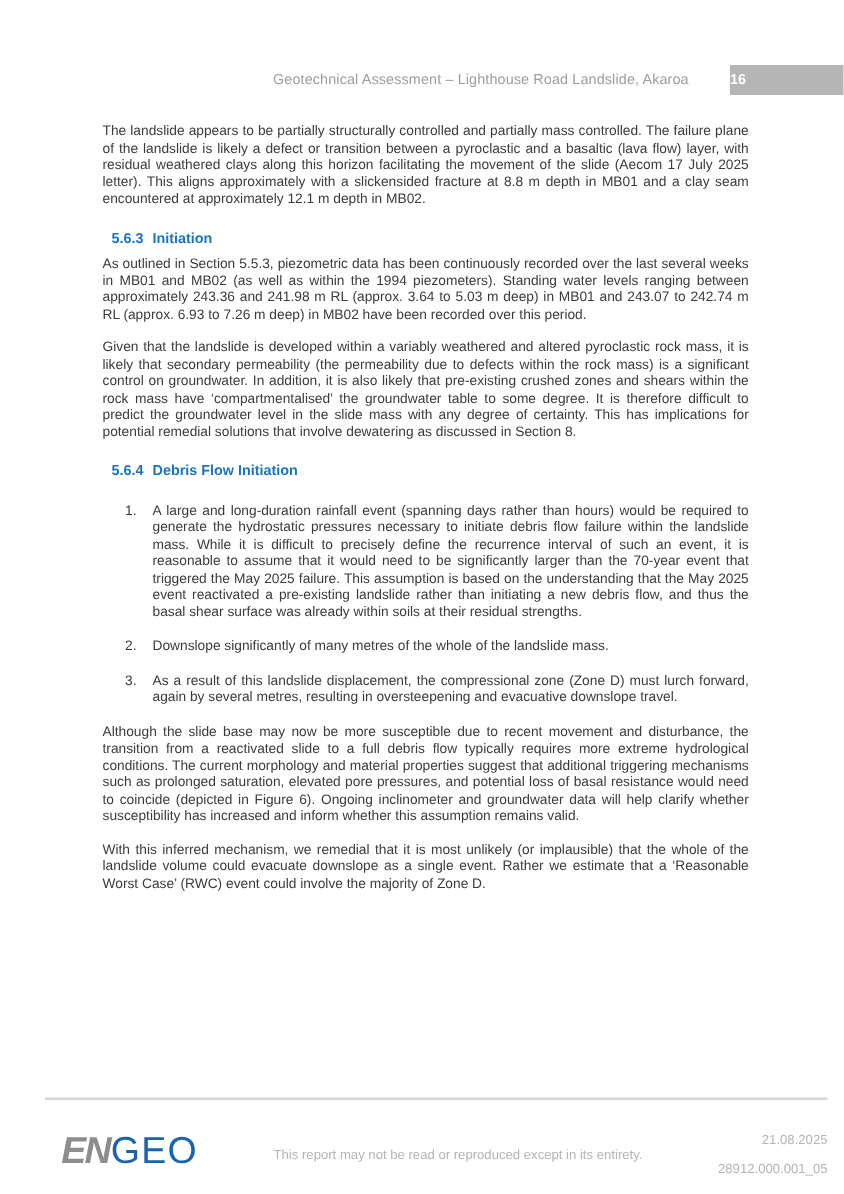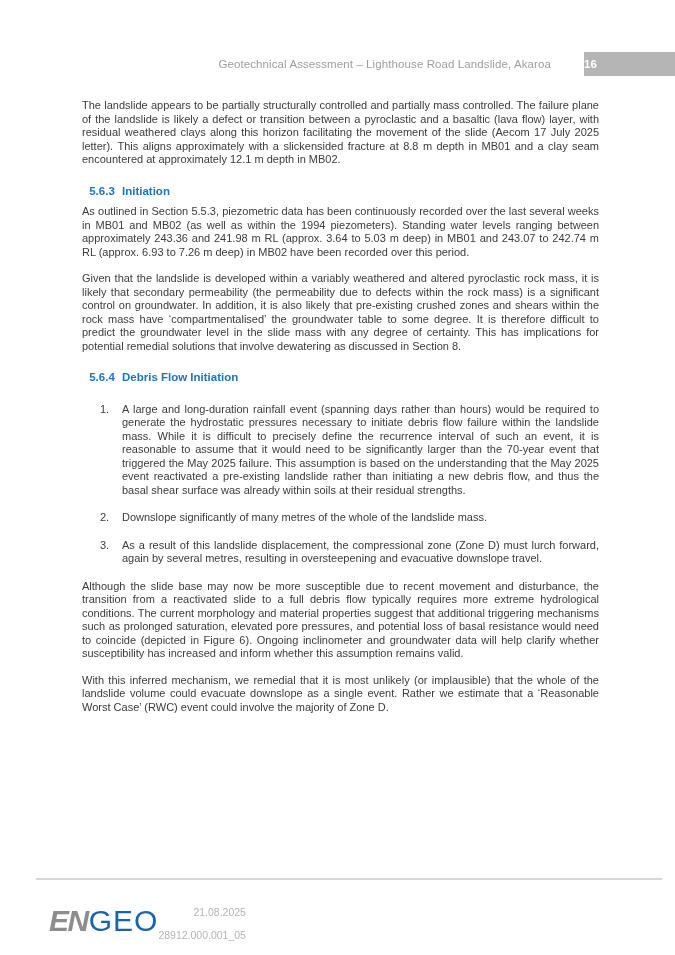--- a/index.html
+++ b/index.html
@@ -174,19 +174,20 @@
     <p>Although the slide base may now be more susceptible due to recent movement and disturbance, the transition from a reactivated slide to a full debris flow typically requires more extreme hydrological conditions. The current morphology and material properties suggest that additional triggering mechanisms such as prolonged saturation, elevated pore pressures, and potential loss of basal resistance would need to coincide (depicted in Figure 6). Ongoing inclinometer and groundwater data will help clarify whether susceptibility has increased and inform whether this assumption remains valid.</p>
 
     <p>With this inferred mechanism, we remedial that it is most unlikely (or implausible) that the whole of the landslide volume could evacuate downslope as a single event.  Rather we estimate that a ‘Reasonable Worst Case’ (RWC) event could involve the majority of Zone D.</p>
 
   </main>
 
   <div class="footer-rule"></div>
 
   <footer class="footer-row">
     <div class="engeo-logo"><span class="logo-en">EN</span><span class="logo-geo">GEO</span></div>
+    <div class="footer-disclaimer">This report may not be read or reproduced except in its entirety.</div>
     <div class="footer-right">
       <div>21.08.2025</div>
       <div>28912.000.001_05</div>
     </div>
   </footer>
 
 </div>
 
 </body></html>

